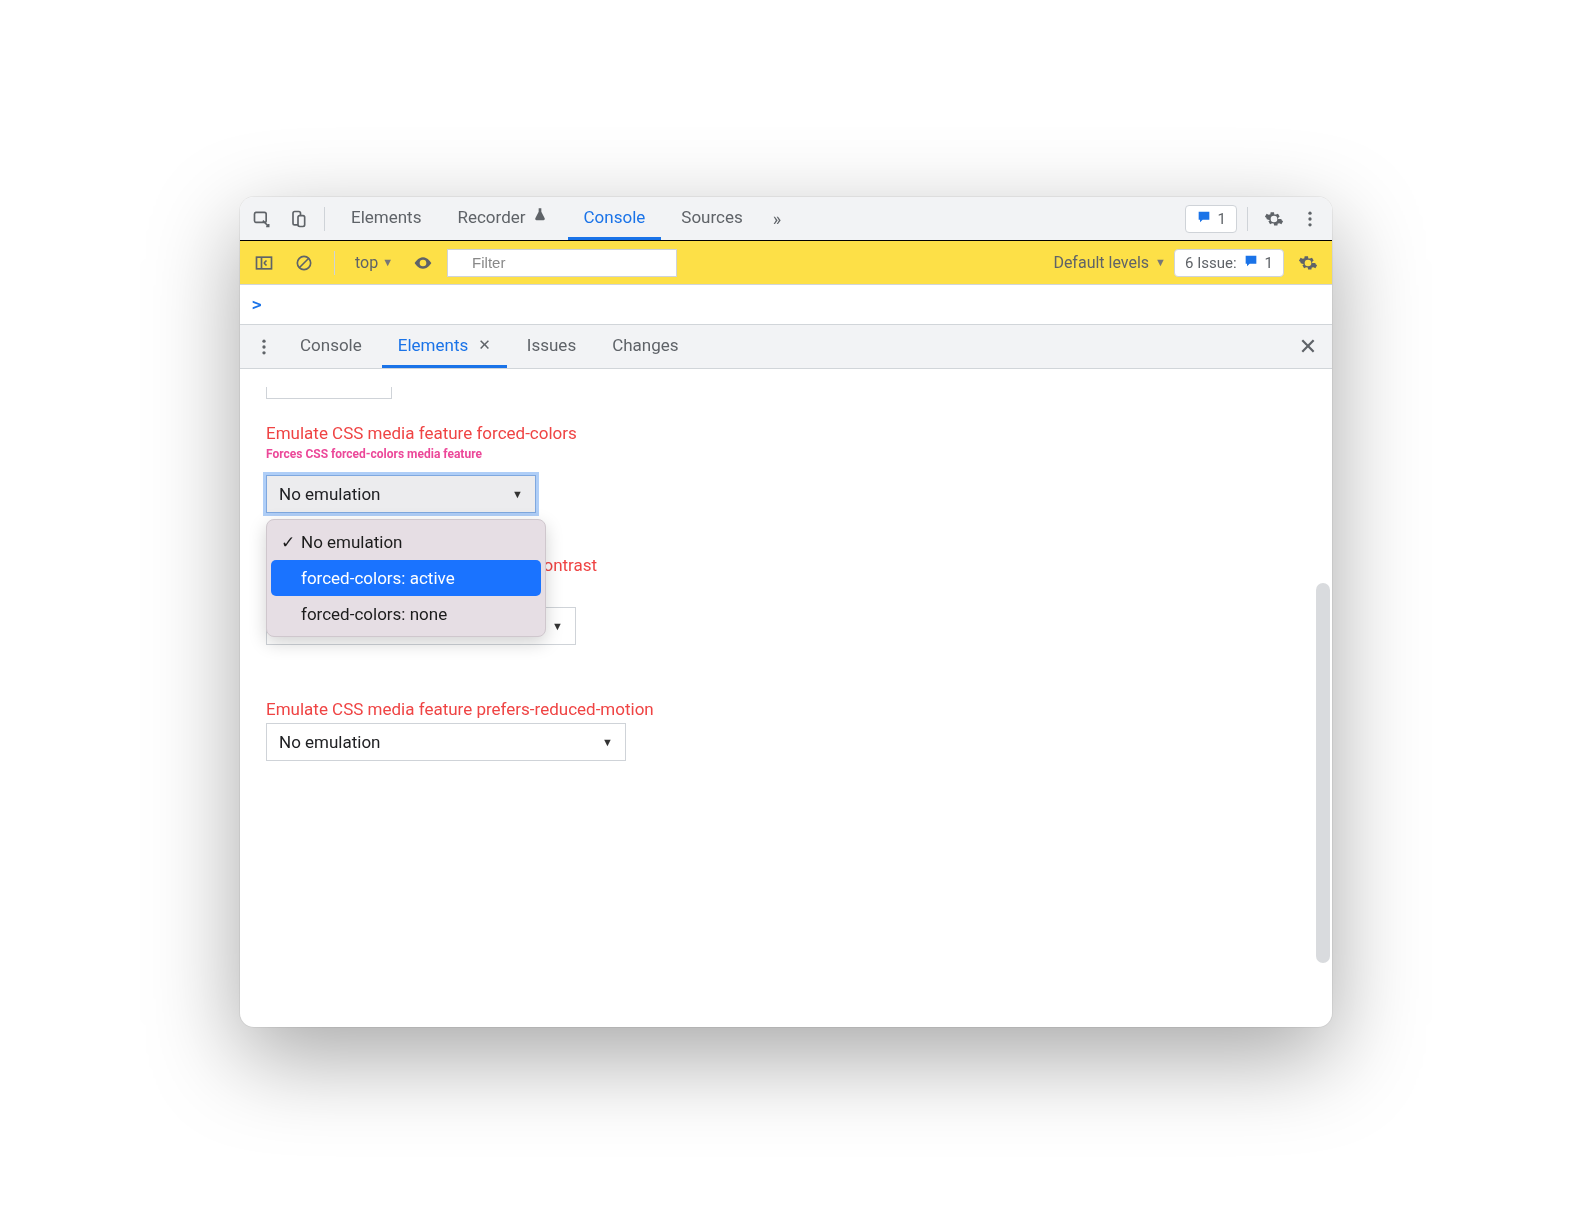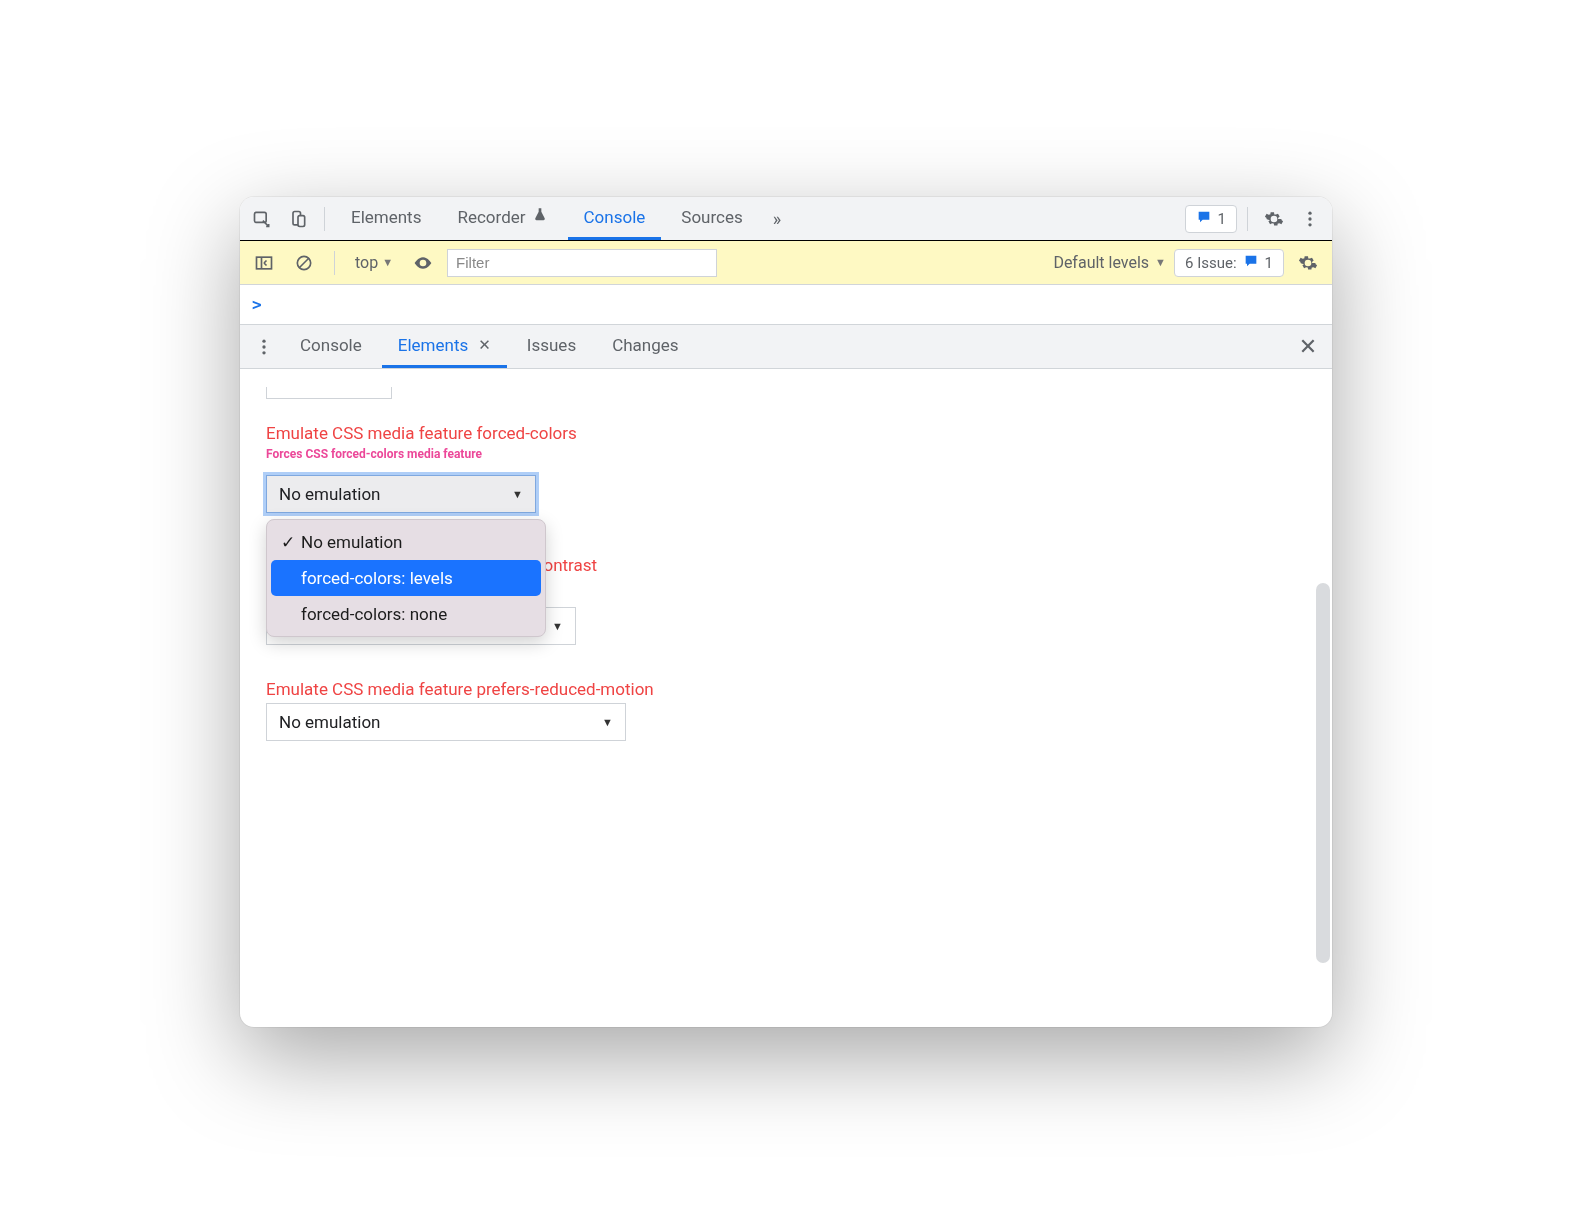--- a/index.html
+++ b/index.html
@@ -101,41 +101,41 @@
     padding: 3px 10px;
     color:#5f6368;
     font-size:15px;
     cursor:pointer;
   }
   .issue-pill .bubble-icon { color:#1a73e8; }
 
   
   .subtoolbar {
     height: 44px;
-    background:#fef9c3;
+    background:#fde047;
     border-bottom:1px solid #d1d5d9;
     display:flex; align-items:center;
     padding: 0 8px;
     gap: 8px;
   }
   .pill-dd {
     display:flex; align-items:center; gap:4px;
     color:#5f6368; font-size:16px;
     cursor:pointer;
     padding: 2px 6px;
   }
   .caret-down { font-size: 11px; color:#777; }
   .filter-input {
     flex: 0 0 auto;
-    width: 270px;
+    width: 230px;
     height: 28px;
     border: 1px solid #cfd3d8;
     background:#fff;
     font-size:15px;
-    padding: 0 8px;
+    padding: 0 24px;
     color:#333;
   }
   .filter-input::placeholder { color:#888; }
   .default-levels {
     display:flex; align-items:center; gap:6px;
     color:#5f6368; font-size:16px; cursor:pointer;
   }
   .issues-box {
     display:flex; align-items:center; gap:6px;
     background:#fff;
@@ -422,36 +422,36 @@
         </div>
         <div class="setting-sub">
           <span style="visibility:hidden">Forces CSS prefers-contras</span><span>t media feature</span>
         </div>
         <div class="select-like" style="min-width: 310px; color:#808080">
           <span>No emulation</span>
           <span class="select-caret">▼</span>
         </div>
       </div>
 
-      <div class="setting-group" style="margin-top:34px">
+      <div class="setting-group" style="margin-top:54px">
         <div class="setting-title">Emulate CSS media feature prefers-reduced-motion</div>
         <div class="select-like">
           <span>No emulation</span>
           <span class="select-caret">▼</span>
         </div>
       </div>
 
       <div class="dropdown">
         <div class="dd-option">
           <span class="check">✓</span>
           <span>No emulation</span>
         </div>
         <div class="dd-option highlight">
           <span class="check">✓</span>
-          <span>forced-colors: levels</span>
+          <span>forced-colors: active</span>
         </div>
         <div class="dd-option">
           <span class="check" style="visibility:hidden">✓</span>
           <span>forced-colors: none</span>
         </div>
       </div>
 
     </div>
 
     <div class="fake-scrollbar"></div>

